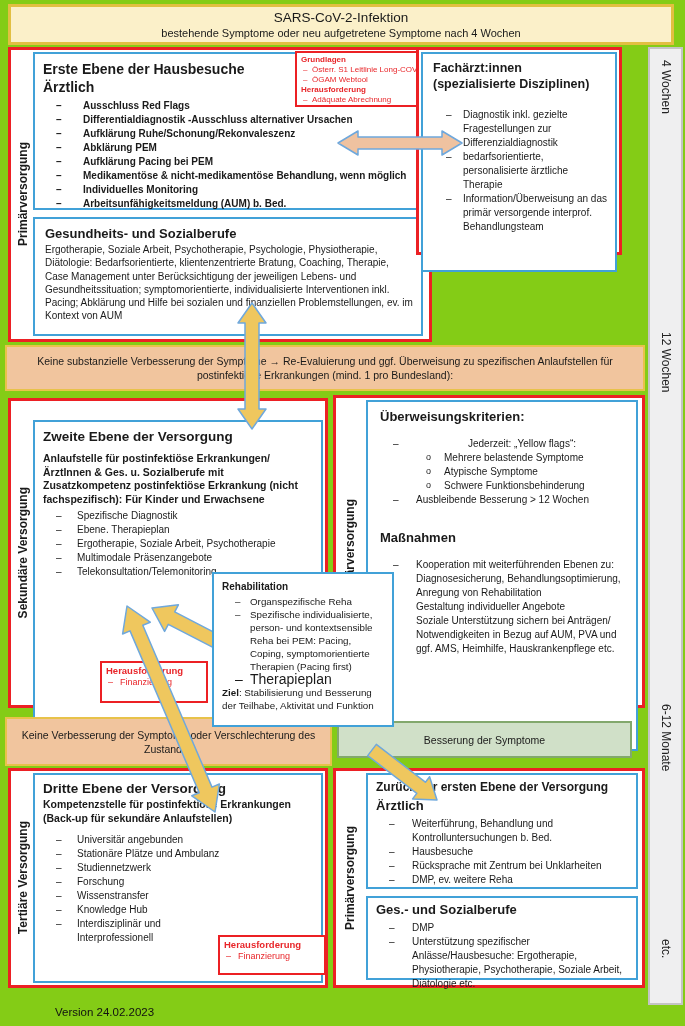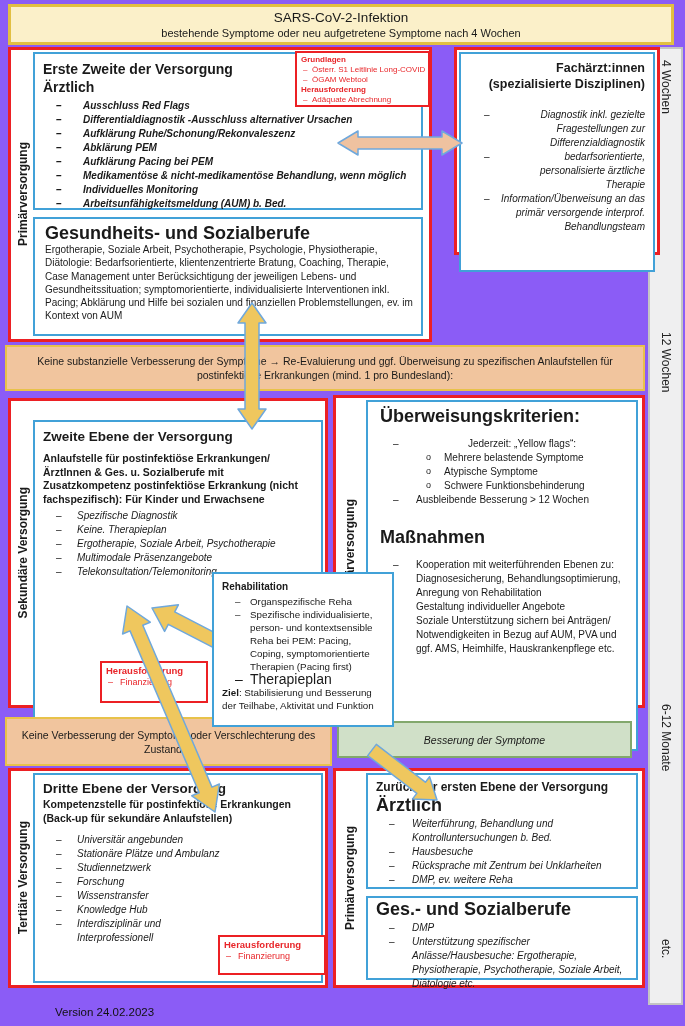--- a/index.html
+++ b/index.html
@@ -1,17 +1,17 @@
 <!DOCTYPE html>
 <html><head>
 <meta charset="utf-8">
 <style>
   html,body{margin:0;padding:0;background:#ffffff;}
   body{font-family:"Liberation Sans","DejaVu Sans",sans-serif;color:#1a1a1a;}
-  #page{position:relative;width:685px;height:1026px;background:#8b5cf6;overflow:hidden;}
+  #page{position:relative;width:685px;height:1026px;background:#84cc16;overflow:hidden;}
 
   
   .header{position:absolute;left:8px;top:4px;width:660px;height:33px;background:#fbf0c9;
     border:3px solid #e2bf41;text-align:center;padding-top:2px;}
   .header .title{font-size:13.5px;line-height:17px;}
   .header .subtitle{font-size:11px;line-height:14px;color:#7a1f1f0;}
 
   
   .timeline{position:absolute;left:648px;top:47px;width:31px;height:954px;background:#efeff0;
     border:2px solid #c4c4c4;}
@@ -25,24 +25,24 @@
     justify-content:center;}
   .side-label span{writing-mode:vertical-rl;transform:rotate(180deg);font-weight:bold;
     font-size:12px;white-space:nowrap;}
 
   .banner{position:absolute;background:#f1c59e;border:2px solid #e8c24a;box-sizing:border-box;
     display:flex;align-items:center;justify-content:center;text-align:center;
     font-size:10.5px;line-height:14px;}
   .banner-green{background:#d0e0c8;border:2px solid #82a86d;}
 
   h1.box-title{font-size:14px;margin:0;line-height:18px;}
-  h2.box-title{font-size:18px;margin:0;line-height:17px;}
+  h2.box-title{font-size:13px;margin:0;line-height:17px;}
   .bold-sub{font-weight:bold;font-size:10.5px;line-height:13.5px;}
 
-  .list{margin-top:3px;font-style:italic;}
+  .list{margin-top:3px;}
   .li{position:relative;padding-left:40px;font-size:10px;line-height:14px;}
   .li::before{content:"\2013";position:absolute;left:13px;top:0;}
   .li-sub{position:relative;padding-left:64px;font-size:10px;line-height:14px;}
   .li-sub::before{content:"o";position:absolute;left:46px;top:-1px;font-size:9px;}
   .li.no-dash::before{content:"";}
   .semibold .li{font-weight:600;}
 
   
   .note-box{position:absolute;background:#fff;border:2px solid #ec2024;box-sizing:border-box;
     color:#e8262a;padding:2px 4px 2px 4px;}
@@ -77,21 +77,21 @@
     <div class="tl-label" style="top:655px;">6-12 Monate</div>
     <div class="tl-label" style="top:890px;">etc.</div>
   </div>
 
   <div class="red-box z10" style="left:8px;top:47px;width:424px;height:295px;">
     <div class="side-label">
       <span>Primärversorgung</span>
     </div>
     <div class="blue-box" style="left:22px;top:2px;width:390px;height:158px;">
       <div class="pad">
-        <h1 class="box-title">Erste Zweite der Versorgung</h1>
+        <h1 class="box-title">Erste Ebene der Hausbesuche</h1>
         <h1 class="box-title">Ärztlich</h1>
         <div class="list semibold">
             <div class="li"><span>Ausschluss Red Flags</span></div>
             <div class="li"><span>Differentialdiagnostik -Ausschluss alternativer Ursachen</span></div>
             <div class="li"><span>Aufklärung Ruhe/Schonung/Rekonvaleszenz</span></div>
             <div class="li"><span>Abklärung PEM</span></div>
             <div class="li"><span>Aufklärung Pacing bei PEM</span></div>
             <div class="li"><span>Medikamentöse &amp; nicht-medikamentöse Behandlung, wenn möglich</span></div>
             <div class="li"><span>Individuelles Monitoring</span></div>
             <div class="li"><span>Arbeitsunfähigkeitsmeldung (AUM) b. Bed.</span></div>
@@ -106,21 +106,21 @@
     </div>
     <div class="note-box note-small" style="left:284px;top:1px;width:135px;height:56px;">
       <div class="nb-title">Grundlagen</div>
       <div class="nb-item">Österr. S1 Leitlinie Long-COVID</div>
       <div class="nb-item">ÖGAM Webtool</div>
       <div class="nb-title">Herausforderung</div>
       <div class="nb-item">Adäquate Abrechnung</div>
     </div>
   </div>
 
-  <div class="red-box z10" style="left:454px;top:47px;width:206px;height:208px;text-align:right;">
+  <div class="red-box z10" style="left:416px;top:47px;width:206px;height:208px;">
     <div class="blue-box" style="left:2px;top:2px;width:196px;height:220px;">
       <div class="pad" style="padding-left:10px;">
         <h2 class="box-title" style="font-size:12.5px;line-height:16px;">Fachärzt:innen (spezialisierte Disziplinen)</h2>
         <div class="list" style="margin-top:16px;">
             <div class="li" style="padding-left:30px;"><span>Diagnostik inkl. gezielte Fragestellungen zur Differenzialdiagnostik</span></div>
             <div class="li" style="padding-left:30px;"><span>bedarfsorientierte, personalisierte ärztliche Therapie</span></div>
             <div class="li" style="padding-left:30px;"><span>Information/Überweisung an das primär versorgende interprof. Behandlungsteam</span></div>
           </div>
       </div>
     </div>
@@ -133,21 +133,21 @@
   <div class="red-box z10" style="left:8px;top:398px;width:320px;height:310px;">
     <div class="side-label">
       <span>Sekundäre Versorgung</span>
     </div>
     <div class="blue-box" style="left:22px;top:19px;width:290px;height:300px;">
       <div class="pad">
         <h1 class="box-title" style="font-size:13.5px;">Zweite Ebene der Versorgung</h1>
         <div class="bold-sub" style="margin-top:6px;">Anlaufstelle für postinfektiöse Erkrankungen/ÄrztInnen &amp; Ges. u. Sozialberufe mit Zusatzkompetenz postinfektiöse Erkrankung (nicht fachspezifisch): Für Kinder und Erwachsene</div>
         <div class="list" id="level2-list">
             <div class="li" style="padding-left:34px;"><span>Spezifische Diagnostik</span></div>
-            <div class="li" style="padding-left:34px;"><span>Keine. Therapieplan</span></div>
+            <div class="li" style="padding-left:34px;"><span>Ebene. Therapieplan</span></div>
             <div class="li" style="padding-left:34px;"><span>Ergotherapie, Soziale Arbeit, Psychotherapie</span></div>
             <div class="li" style="padding-left:34px;"><span>Multimodale Präsenzangebote</span></div>
             <div class="li" style="padding-left:34px;"><span>Telekonsultation/Telemonitoring</span></div>
           </div>
       </div>
     </div>
     <div class="note-box" style="left:89px;top:260px;width:108px;height:42px;">
       <div class="nb-title">Herausforderung</div>
       <div class="nb-item">Finanzierung</div>
     </div>
@@ -173,21 +173,21 @@
           <div class="li no-dash" style="padding-left:36px;">Gestaltung individueller Angebote</div>
           <div class="li no-dash" style="padding-left:36px;">Soziale Unterstützung sichern bei Anträgen/ Notwendigkeiten in Bezug auf AUM, PVA und ggf. AMS, Heimhilfe, Hauskrankenpflege etc.</div>
         </div>
       </div>
     </div>
   </div>
 
   <div class="banner z10" style="left:5px;top:717px;width:327px;height:49px;padding:0 14px;">
     <span>Keine Verbesserung der Symptome oder Verschlechterung des Zustandes</span>
   </div>
-  <div class="banner banner-green z10" style="left:337px;top:721px;width:295px;height:37px;font-style:italic;">
+  <div class="banner banner-green z10" style="left:337px;top:721px;width:295px;height:37px;">
     <span>Besserung der Symptome</span>
   </div>
 
   <div class="red-box z10" style="left:8px;top:768px;width:320px;height:220px;">
     <div class="side-label">
       <span>Tertiäre Versorgung</span>
     </div>
     <div class="blue-box" style="left:22px;top:2px;width:290px;height:210px;">
       <div class="pad" style="padding-top:5px;">
         <h1 class="box-title" style="font-size:13.5px;">Dritte Ebene der Versorgung</h1>

